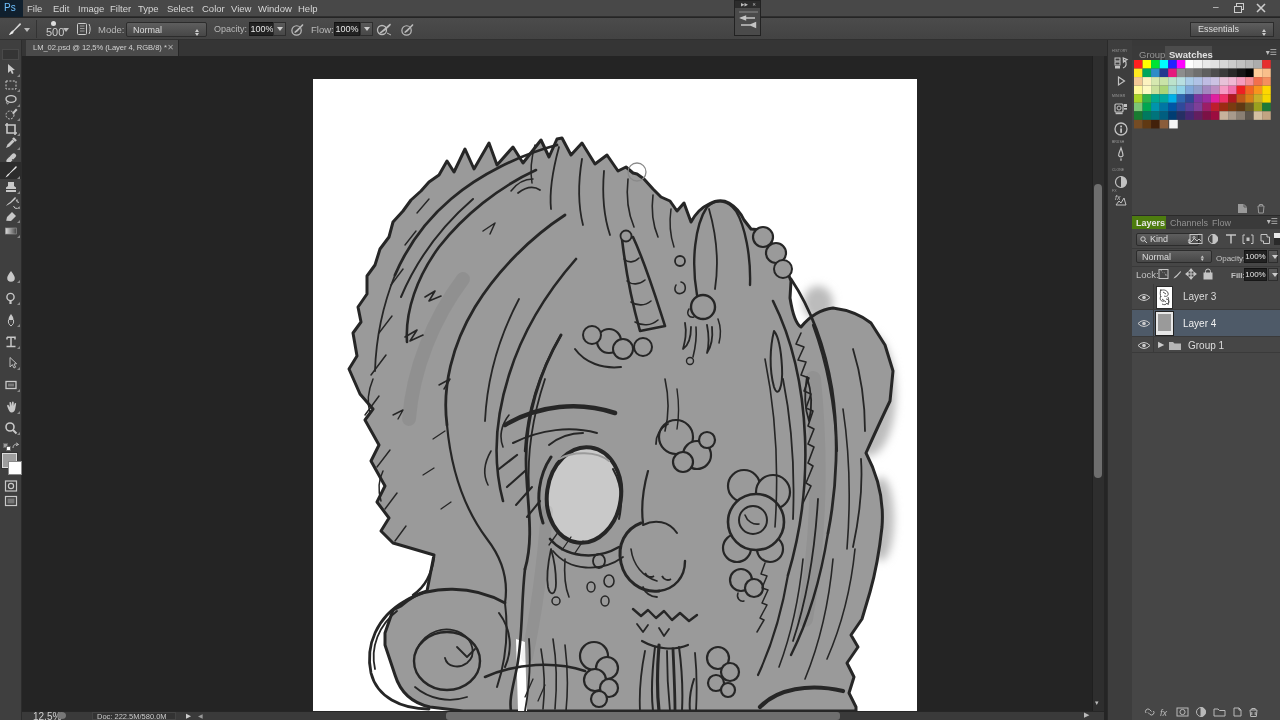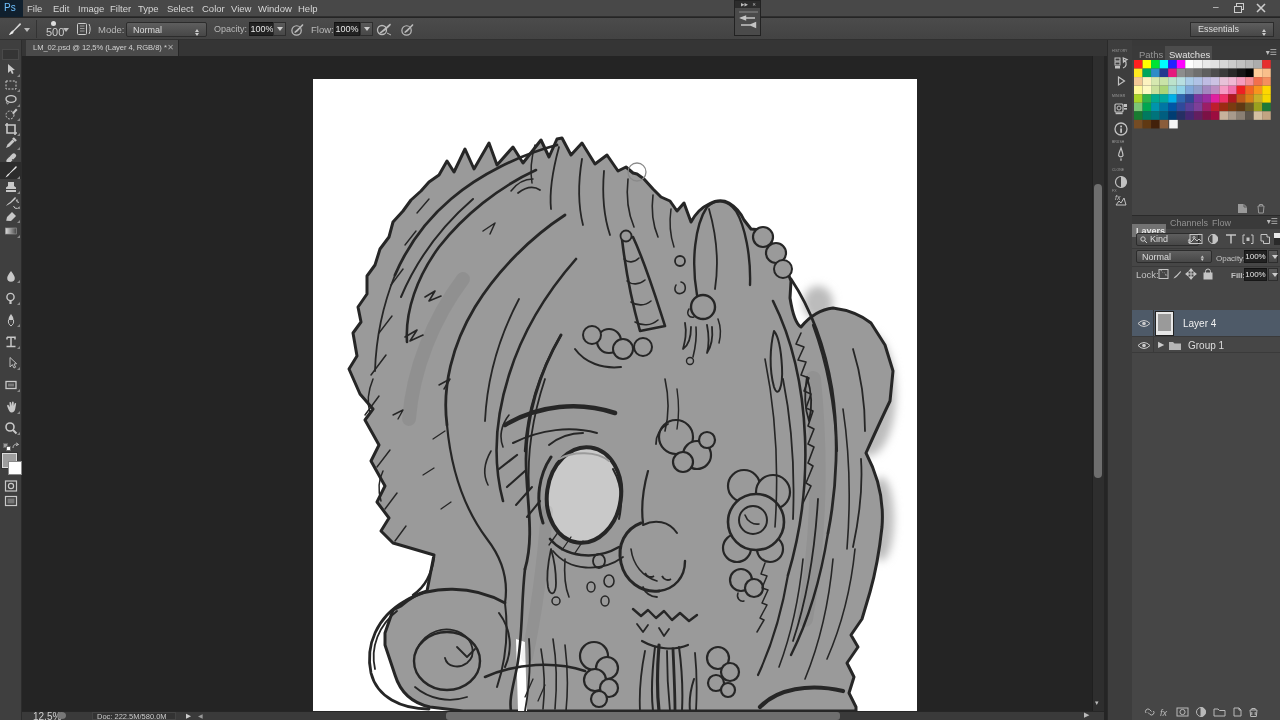--- a/index.html
+++ b/index.html
@@ -433,23 +433,23 @@
       <text x="2" y="8" font-size="7" fill="#c2c2c2" font-style="italic" font-family="Liberation Sans">fx</text>
     </svg></div>
 <span class="abs" style="left:1112px;top:49px;font-size:3.5px;color:#9a9a9a">HISTORY</span>
 <span class="abs" style="left:1112px;top:94px;font-size:3.5px;color:#9a9a9a">MINI BR</span>
 <span class="abs" style="left:1112px;top:140px;font-size:3.5px;color:#9a9a9a">BRUSH</span>
 <span class="abs" style="left:1112px;top:168px;font-size:3.5px;color:#9a9a9a">CLONE</span>
 <span class="abs" style="left:1112px;top:189px;font-size:3.5px;color:#9a9a9a">FX</span>
 <div class="abs" style="left:1132px;top:40px;width:148px;height:680px;background:#454545">
     <div class="abs" style="left:0;top:0;width:148px;height:6px;background:#393939"></div>
     <div class="abs" style="left:0;top:6px;width:148px;height:14px;background:#3a3a3a">
-      <span style="position:absolute;left:7px;top:2.5px;font-size:9.5px;color:#969696">Paths</span>
+      <span style="position:absolute;left:7px;top:2.5px;font-size:9.5px;color:#969696">Group</span>
       <div style="position:absolute;left:33px;top:0;width:47px;height:14px;background:#4c4c4c">
-        <span style="position:absolute;left:4px;top:2.5px;font-size:9.5px;color:#e2e2e2;font-weight:normal">Swatches</span>
+        <span style="position:absolute;left:4px;top:2.5px;font-size:9.5px;color:#e2e2e2;font-weight:bold">Swatches</span>
       </div>
       <span style="position:absolute;right:3px;top:2px;font-size:8px;color:#bbb">▾☰</span>
     </div>
     <svg width="148" height="92" viewBox="0 0 148 92" style="position:absolute;left:0;top:6px">
       <rect x="2.0" y="14.0" width="8.55" height="8.55" fill="#ff1f1f"></rect>
       <rect x="10.6" y="14.0" width="8.55" height="8.55" fill="#ffff00"></rect>
       <rect x="19.1" y="14.0" width="8.55" height="8.55" fill="#00e433"></rect>
       <rect x="27.7" y="14.0" width="8.55" height="8.55" fill="#00ffff"></rect>
       <rect x="36.2" y="14.0" width="8.55" height="8.55" fill="#2222ff"></rect>
       <rect x="44.8" y="14.0" width="8.55" height="8.55" fill="#ff00ff"></rect>
@@ -567,21 +567,21 @@
     </svg>
     <svg width="12" height="11" viewBox="0 0 12 11" style="position:absolute;left:104px;top:163px">
       <path d="M2 1 L8 1 L11 4 L11 10 L2 10 Z" fill="#9a9a9a"></path>
       <path d="M8 1 L8 4 L11 4" fill="none" stroke="#5a5a5a"></path>
     </svg>
     <svg width="10" height="11" viewBox="0 0 10 11" style="position:absolute;left:124px;top:163px">
       <path d="M2 3 L8 3 L7.3 10 L2.7 10 Z M3.5 3 L3.5 1.5 L6.5 1.5 L6.5 3" fill="none" stroke="#9a9a9a"></path>
     </svg>
     <div class="abs" style="left:0;top:175px;width:148px;height:505px;background:#464646;border-top:1px solid #2a2a2a">
       <div style="position:absolute;left:0;top:0;width:148px;height:13px;background:#3a3a3a">
-        <div style="position:absolute;left:0;top:8px;width:34px;height:13px;background:#737373">
+        <div style="position:absolute;left:0;top:0;width:34px;height:13px;background:#4d7c0f">
           <span style="position:absolute;left:4px;top:2px;font-size:9px;color:#e8e8e8;font-weight:bold">Layers</span>
         </div>
         <span style="position:absolute;left:38px;top:2px;font-size:9px;color:#919191">Channels</span>
         <span style="position:absolute;left:80px;top:2px;font-size:9px;color:#919191">Flow</span>
         <span style="position:absolute;right:2px;top:1px;font-size:8px;color:#bbb">▾☰</span>
       </div>
       <div class="ddn" style="left:4px;top:16.5px;width:63px;height:13px">
         <svg width="8" height="8" viewBox="0 0 8 8" style="position:absolute;left:3px;top:2.5px">
           <circle cx="3" cy="3" r="2.2" fill="none" stroke="#ccc"></circle>
           <path d="M4.6 4.6 L7 7" stroke="#ccc"></path>
@@ -620,20 +620,31 @@
           <path d="M1 1.5 h3 v3 h3 v3 h3" stroke-width="0" fill="#c4c4c4" fill-opacity="0.6"></path>
           <path d="M15.5 10.5 C16.5 8.5 17.5 8 18.5 7.2 L22 3.5 C22.6 3 23.3 3.7 22.8 4.3 L19.5 8 C18.5 9 17.5 10 15.5 10.5 Z" fill="#c4c4c4" stroke="none"></path>
           <path d="M33 1 L33 11 M28 6 L38 6 M33 1 l-1.6 2 h3.2 Z M33 11 l-1.6 -2 h3.2 Z M28 6 l2,-1.6 v3.2 Z M38 6 l-2,-1.6 v3.2 Z" stroke-width="1.1" fill="#c4c4c4"></path>
           <rect x="46" y="5" width="8" height="6" fill="#c4c4c4"></rect>
           <path d="M47.5 5 V3.5 a2.5 2.5 0 0 1 5 0 V5"></path>
         </g>
       </svg>
       <span style="position:absolute;left:99px;top:54.5px;font-size:8px;color:#c2c2c2;font-weight:bold">Fill:</span>
       <div class="val" style="left:112px;top:52px;width:23px;height:13px;line-height:12px;font-size:8px">100%</div>
       <div class="arr" style="left:136px;top:52px;width:10px;height:13px"></div>
+      <div style="position:absolute;left:0;top:68px;width:148px;height:26px;border-bottom:1px solid #3a3a3a">
+        <svg width="14" height="9" viewBox="0 0 14 9" style="position:absolute;left:5px;top:9px">
+          <path d="M1 4.5 Q7 -1.5 13 4.5 Q7 10.5 1 4.5 Z" fill="none" stroke="#ccc"></path>
+          <circle cx="7" cy="4.5" r="1.8" fill="#ccc"></circle>
+        </svg>
+        <div style="position:absolute;left:21px;top:0;width:1px;height:26px;background:#3a3a3a"></div>
+        <div style="position:absolute;left:25px;top:3px;width:15px;height:21px;background:#fff;outline:1px solid #2c2c2c"><svg width="15" height="21" viewBox="0 0 15 21">
+            <path d="M3 4 C6 2 10 3 11 6 C12 9 9 10 7 9 M4 9 C2 12 4 15 7 14 M9 12 C12 12 13 16 10 17 M5 17 c2 1 4 1 5 -1 M4 2 C3 5 3 8 4 10 M11 10 C12 13 12 16 11 18 M6 5 l3 2 M5 12 l4 3" fill="none" stroke="#444" stroke-width="0.9"></path>
+          </svg></div>
+        <span style="position:absolute;left:51px;top:7px;font-size:10px;color:#dcdcdc">Layer 3</span>
+      </div>
       <div style="position:absolute;left:0;top:94px;width:148px;height:27px;background:#4e5a68;border-bottom:1px solid #3a3a3a">
         <svg width="14" height="9" viewBox="0 0 14 9" style="position:absolute;left:5px;top:9px">
           <path d="M1 4.5 Q7 -1.5 13 4.5 Q7 10.5 1 4.5 Z" fill="none" stroke="#ccc"></path>
           <circle cx="7" cy="4.5" r="1.8" fill="#ccc"></circle>
         </svg>
         <div style="position:absolute;left:21px;top:0;width:1px;height:27px;background:#3a3a3a"></div>
         <div style="position:absolute;left:24px;top:2px;width:17px;height:23px;background:#e8e8e8;outline:1px solid #222">
           <div style="position:absolute;left:2px;top:2px;width:13px;height:17px;background:#9a9a9a"></div>
         </div>
         <span style="position:absolute;left:51px;top:8px;font-size:10px;color:#f0f0f0">Layer 4</span>

